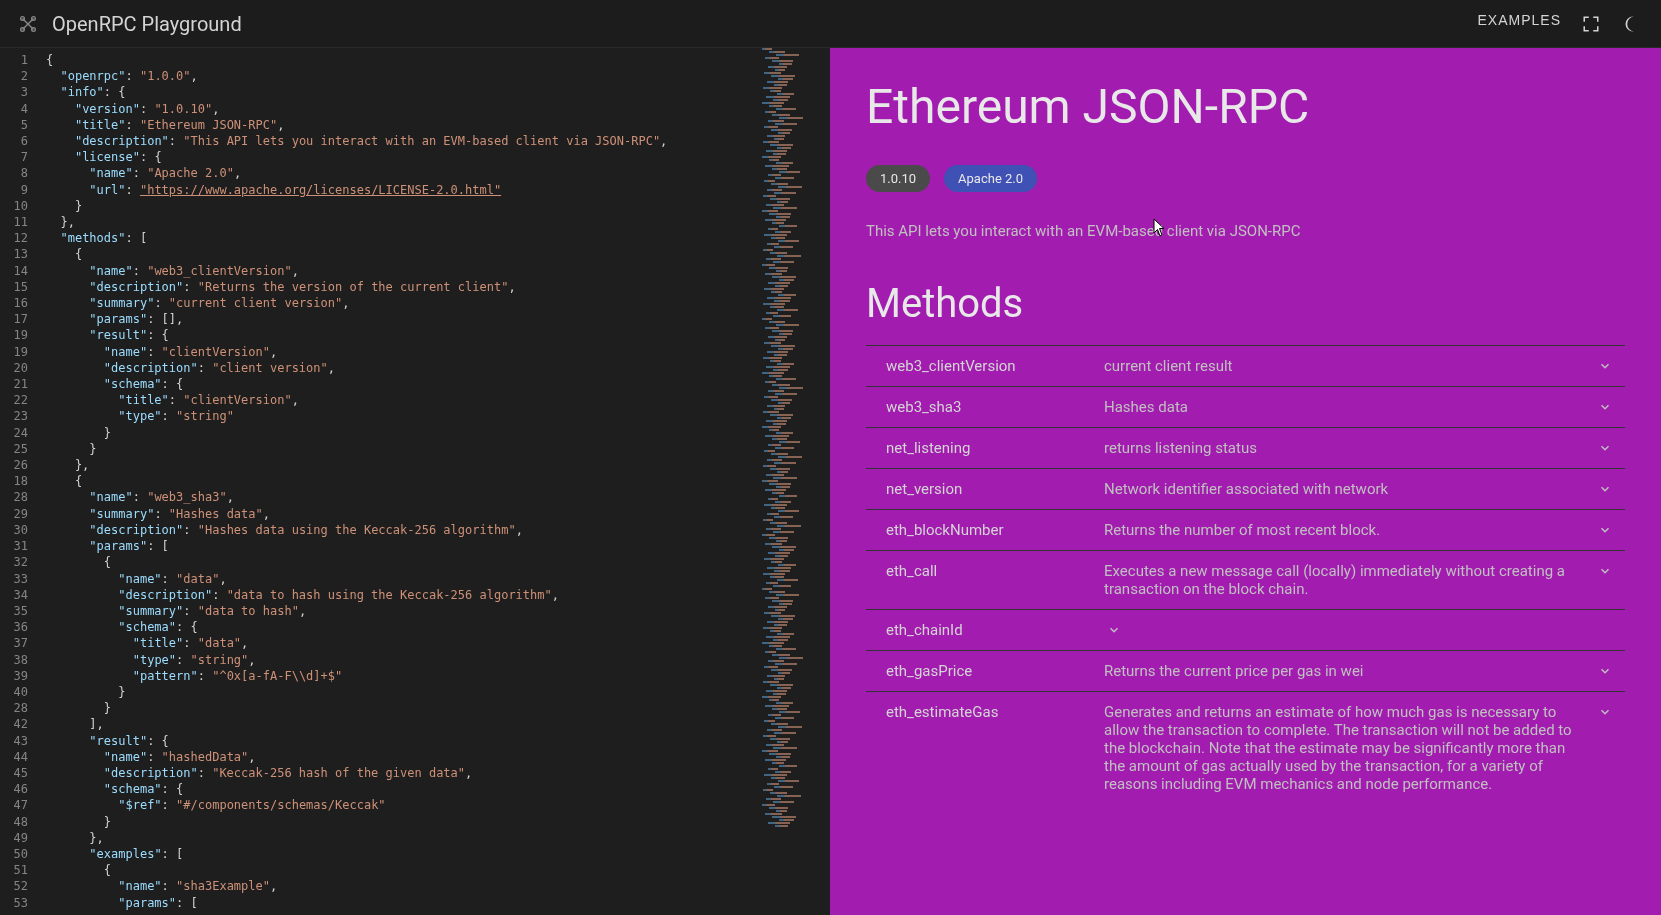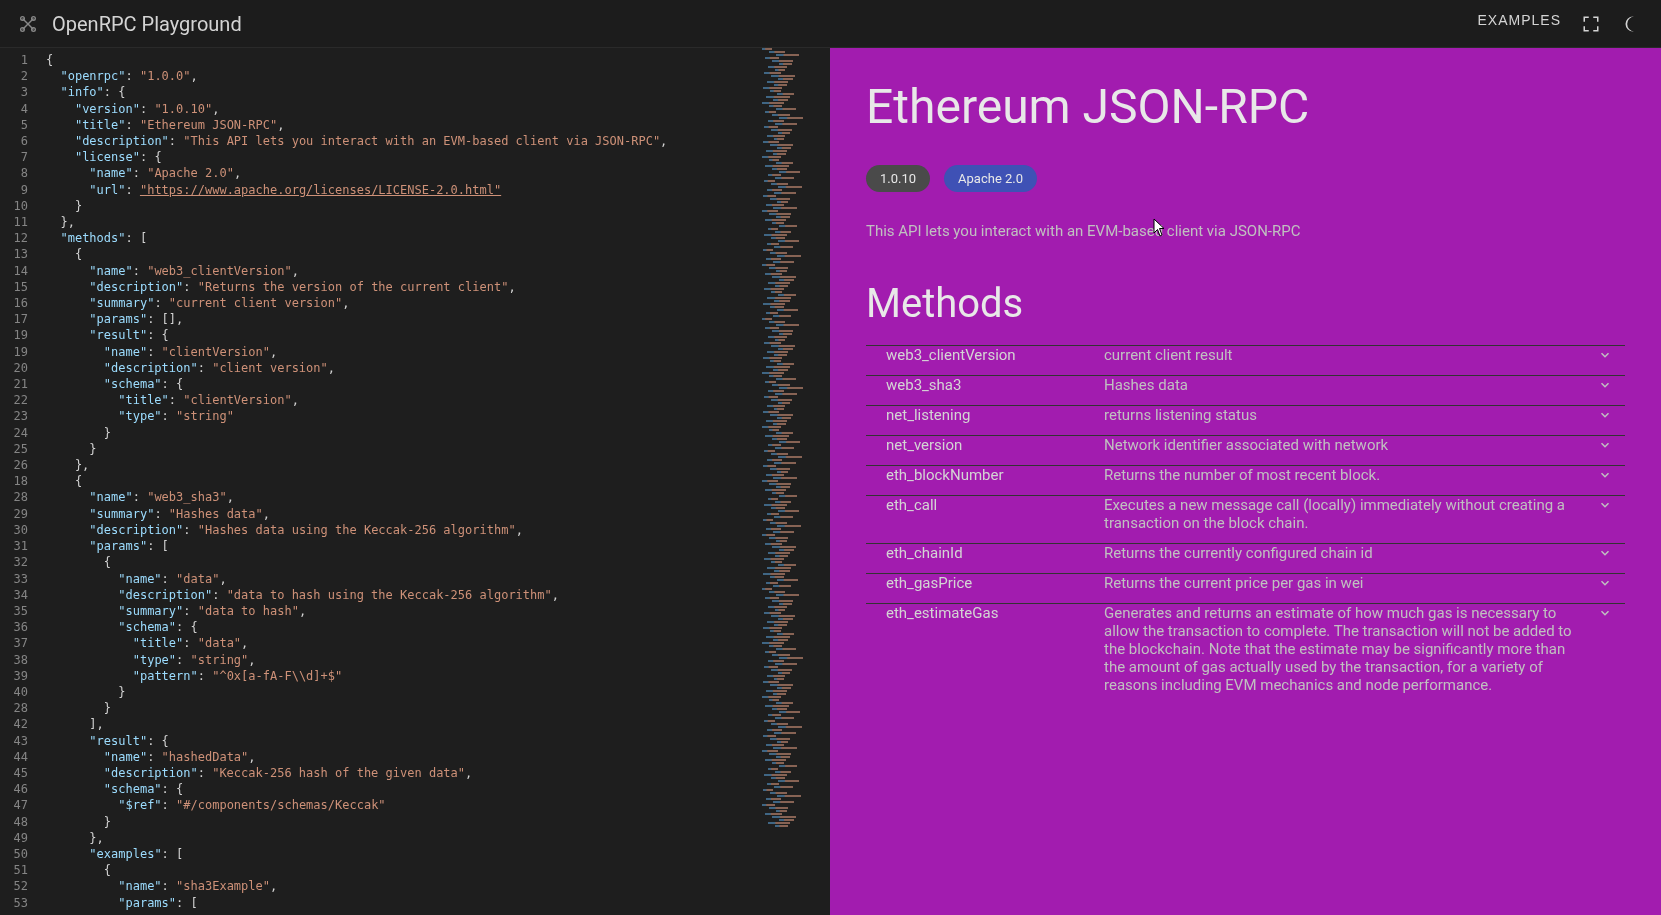--- a/index.html
+++ b/index.html
@@ -123,21 +123,21 @@
 .doc-desc { font-size: 15px; color: #c0c0c0; margin-bottom: 40px; }
 .methods-title {
   font-size: 40px;
   font-weight: 400;
   color: #e8e8e8;
   margin-bottom: 18px;
 }
 .method-row {
   display: flex;
   align-items: flex-start;
-  padding: 0 10px 11px 20px;
+  padding: 11px 10px 11px 20px;
   border-top: 1px solid #333;
   cursor: pointer;
 }
 .method-name {
   width: 218px;
   flex-shrink: 0;
   font-size: 15px;
   color: #d4d4d4;
 }
 .method-summary {
@@ -570,21 +570,20 @@
           <div class="method-name">eth_call</div>
           <div class="method-summary">Executes a new message call (locally) immediately without creating a transaction on the block chain.</div>
           <div class="chevron">
             <svg width="14" height="14" viewBox="0 0 24 24" fill="none" stroke="currentColor" stroke-width="2.5">
               <polyline points="6 9 12 15 18 9"></polyline>
             </svg>
           </div>
         </div>
         <div class="method-row">
           <div class="method-name">eth_chainId</div>
-          <div class="method-summary">Returns the currently configured chain id</div>
           <div class="chevron">
             <svg width="14" height="14" viewBox="0 0 24 24" fill="none" stroke="currentColor" stroke-width="2.5">
               <polyline points="6 9 12 15 18 9"></polyline>
             </svg>
           </div>
         </div>
         <div class="method-row">
           <div class="method-name">eth_gasPrice</div>
           <div class="method-summary">Returns the current price per gas in wei</div>
           <div class="chevron">

